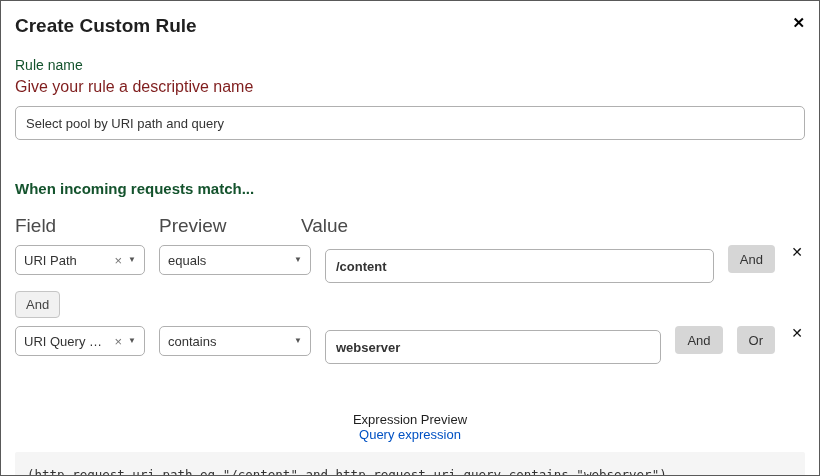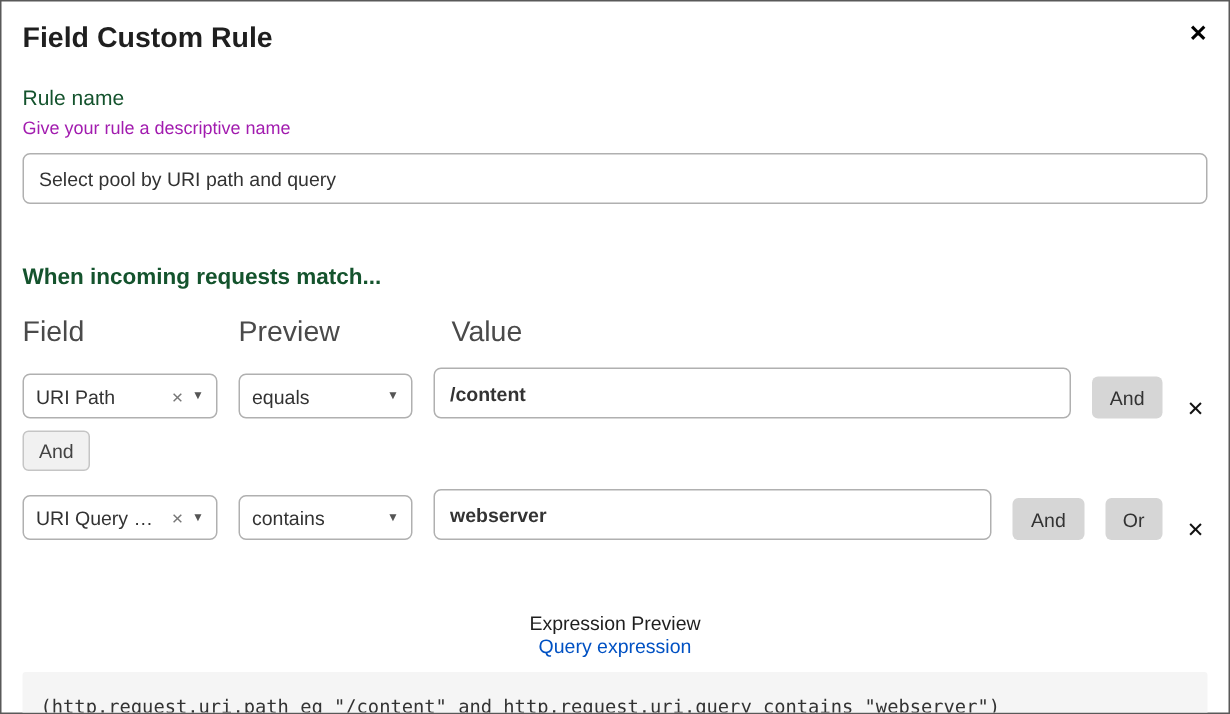--- a/index.html
+++ b/index.html
@@ -12,48 +12,48 @@
     padding:12px 14px;
     font-family:"Liberation Sans", sans-serif;
     color:#333;
     overflow:hidden;
   }
   .header { display:flex; justify-content:space-between; align-items:flex-start; }
   .title { font-size:19px; font-weight:700; color:#1f1f1f; margin:2px 0 0 0; }
   .close { font-size:15px; font-weight:700; color:#000; cursor:pointer; margin-top:2px; line-height:1; }
 
   .section-label { margin-top:20px; font-size:14px; color:#14532d; }
-  .hint { margin-top:5px; font-size:12px; color:#a21caf; }
+  .hint { margin-top:5px; font-size:16px; color:#7f1d1d; }
 
   .text-input {
     margin-top:10px; width:100%; height:30px;
     border:1px solid #b0b0b0; border-radius:5px;
     padding:16px 10px; font-size:13px; color:#333;
     box-sizing:border-box; background:#fff;
     font-family:"Liberation Sans", sans-serif;
     outline:none;
   }
 
   .match-heading { margin-top:40px; font-size:15px; font-weight:700; color:#14532d; }
 
   .col-labels { display:flex; margin-top:18px; font-size:19px; color:#4a4a4a; }
   .col-labels .c1 { width:144px; }
   .col-labels .c2 { width:142px; }
   .col-labels .c3 { flex:1; }
 
-  .rule-row { display:flex; align-items:flex-end; gap:14px; margin-top:8px; }
+  .rule-row { display:flex; align-items:flex-start; gap:14px; margin-top:8px; }
 
   .select {
     height:30px; box-sizing:border-box;
     border:1px solid #b0b0b0; border-radius:5px;
     background:#fff; display:flex; align-items:center;
     padding:0 8px; font-size:13px; color:#333; cursor:pointer;
   }
   .field-select { width:130px; }
-  .op-select { width:116px; }
+  .op-select { width:152px; }
   .sel-text { flex:1; white-space:nowrap; overflow:hidden; text-overflow:ellipsis; }
   .clear-x { color:#767676; font-size:13px; margin:0 6px 0 4px; line-height:1; }
   .caret { color:#555; font-size:8px; line-height:1; }
 
   .value-input { flex:1; margin-top:4px;font-weight:bold; }
 
   .gray-btn {
     height:28px; padding:0 12px;
     background:#d6d6d6; border:none; border-radius:4px;
     font-size:13px; color:#333; cursor:pointer;
@@ -83,21 +83,21 @@
     border-radius:2px;
     box-sizing:border-box;
   }
 </style>
 </head>
 <body>
 
 <div class="dialog">
 
   <div class="header">
-    <h1 class="title">Field Custom Rule</h1>
+    <h1 class="title">Create Custom Rule</h1>
     <span class="close">✕</span>
   </div>
 
   <div>
     <div class="section-label">Rule name</div>
     <div class="hint">Give your rule a descriptive name</div>
     <input class="text-input" type="text" value="Select pool by URI path and query" style="">
   </div>
 
   <div class="match-heading">When incoming requests match...</div>

